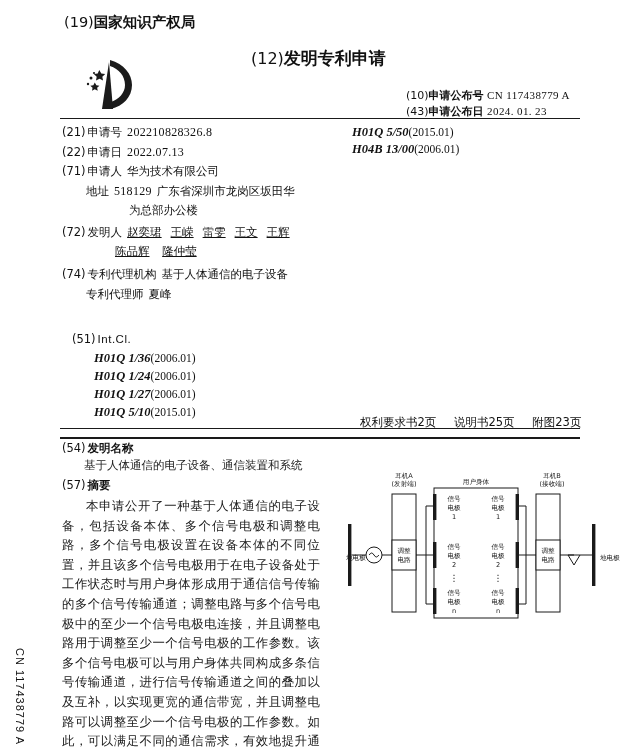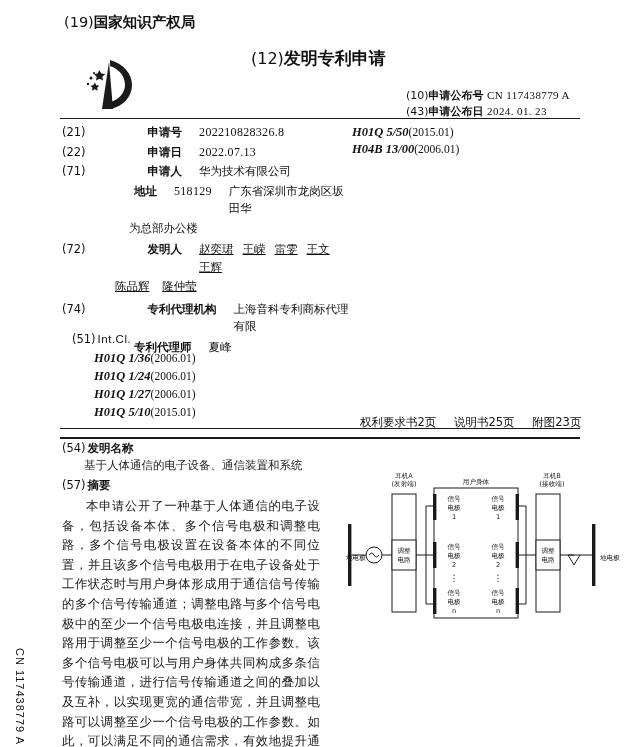--- a/index.html
+++ b/index.html
@@ -54,23 +54,23 @@
   .rule.r1{top:118px;}
   .rule.r2{top:428px;}
   .rule.r3{top:437px;height:2px;background:#1a1a1a;}
 
   
   .bib{
     position:absolute;left:62px;top:124px;width:290px;
     font-family:"DejaVu Sans","Liberation Sans",sans-serif;
     font-size:11.5px;line-height:17.5px;
   }
-  .row{display:flex;margin-bottom:2px;gap:12px;}
+  .row{display:flex;margin-bottom:2px;}
   .code{font-weight:400;white-space:nowrap;margin-right:2px;}
-  .lbl{font-weight:700;white-space:nowrap;margin-right:5px;margin-left:48px;}
+  .lbl{font-weight:400;white-space:nowrap;margin-right:5px;}
   .val{font-family:Liberation Serif, serif;font-size:12px;letter-spacing:.3px;}
   .val.cn{font-family:"DejaVu Sans","Liberation Sans",sans-serif;font-size:11.5px;letter-spacing:0;}
   .indent{padding-left:24px;}
   .indent2{padding-left:53px;}
   .indent3{padding-left:67px;}
   .names span{margin-right:9px;white-space:nowrap;text-decoration:underline;}
 
   
   .ipc-top{
     position:absolute;left:352px;top:124px;
@@ -203,21 +203,21 @@
       </span>
     </div>
     <div class="indent2 names">
       <span class="val cn">陈品辉</span>
       <span class="val cn">隆仲莹</span>
     </div>
 
     <div class="row" style="margin-top:5px">
       <span class="code">(74)</span>
       <span class="lbl">专利代理机构</span>
-      <span class="val cn">上海音科专利商标代理有限</span>
+      <span class="val cn">基于人体通信的电子设备</span>
     </div>
     <div class="row indent" style="margin-top:3px">
       <span class="lbl">专利代理师</span>
       <span class="val cn">夏峰</span>
     </div>
   </div>
 
   <div class="ipc-top">
     <div class="ipc-line">
       <span class="ipc-code">H01Q  5/50</span><span class="ipc-ver">(2015.01)</span>

